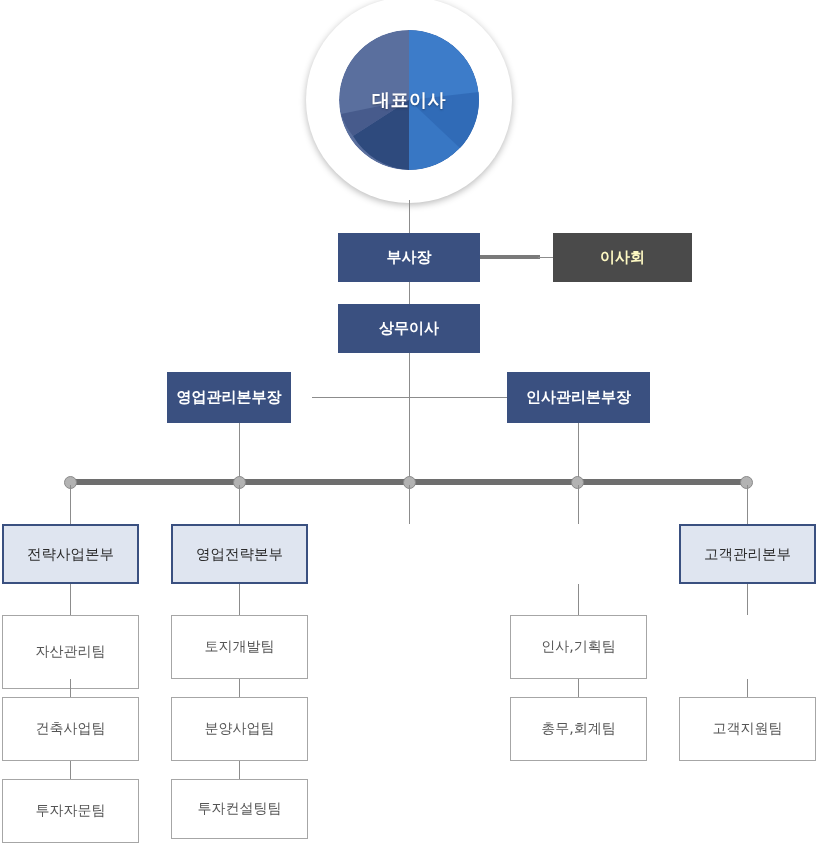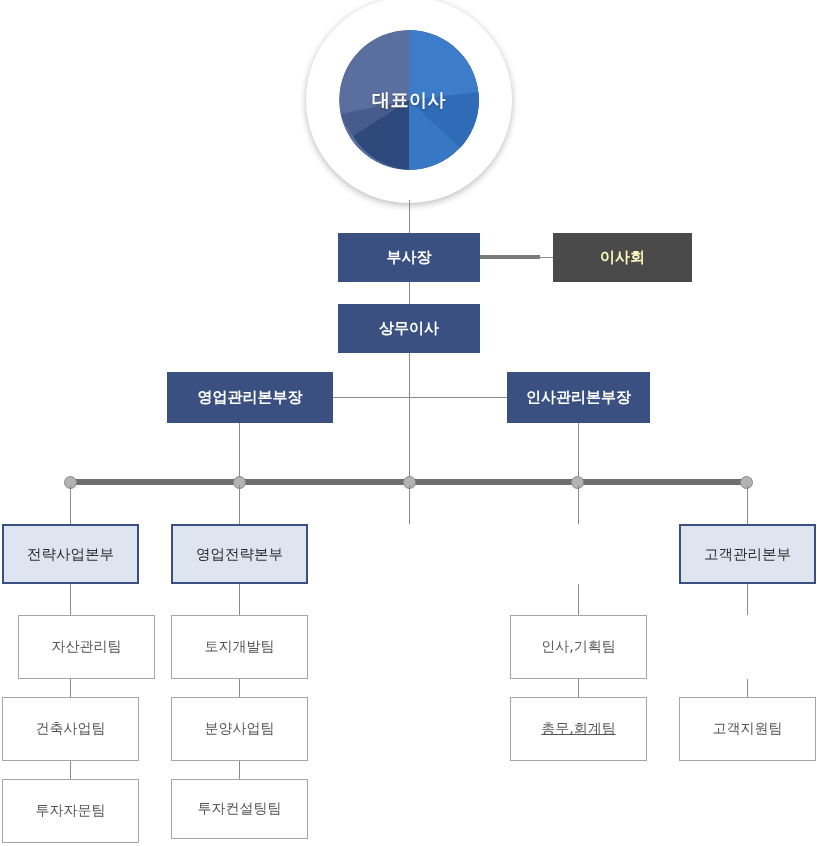--- a/index.html
+++ b/index.html
@@ -150,21 +150,21 @@
   <div class="box box-gray" style="left:553px; top:233px; width:139px; height:49px;">이사회</div>
 
   <div class="vline" style="left:409px; top:282px; height:22px;"></div>
 
   <div class="box box-navy" style="left:338px; top:304px; width:142px; height:49px;">상무이사</div>
 
   <div class="vline" style="left:409px; top:353px; height:45px;"></div>
 
   <div class="hline" style="left:312px; top:397px; width:195px;"></div>
 
-  <div class="box box-navy" style="left:167px; top:372px; width:166px; height:51px;">영업관리본부장</div>
+  <div class="box box-navy" style="left:167px; top:372px; width:124px; height:51px;">영업관리본부장</div>
 
   <div class="box box-navy" style="left:507px; top:372px; width:143px; height:51px;">인사관리본부장</div>
 
   <div class="vline" style="left:409px; top:397px; height:84px;"></div>
   <div class="vline" style="left:239px; top:423px; height:58px;"></div>
   <div class="vline" style="left:578px; top:423px; height:58px;"></div>
 
   <div class="thick-bar" style="left:70px; top:479px; width:678px;"></div>
 
   <div class="bar-node" style="left:64px; top:476px;"></div>
@@ -181,41 +181,41 @@
 
   <div class="box box-dept" style="left:171px; top:524px; width:137px; height:60px;">영업전략본부</div>
 
   <div class="box box-dept" style="left:2px; top:524px; width:137px; height:60px;">전략사업본부</div>
 
 
 
   <div class="box box-dept" style="left:679px; top:524px; width:137px; height:60px;">고객관리본부</div>
 
   <div class="vline" style="left:70px; top:584px; height:31px;"></div>
-  <div class="box box-team" style="left:2px; top:615px; width:137px; height:64px;margin-left:16px;">자산관리팀</div>
+  <div class="box box-team" style="left:2px; top:615px; width:137px; height:74px;">자산관리팀</div>
 
   <div class="vline" style="left:70px; top:679px; height:18px;"></div>
   <div class="box box-team" style="left:2px; top:697px; width:137px; height:64px;">건축사업팀</div>
 
   <div class="vline" style="left:70px; top:761px; height:18px;"></div>
   <div class="box box-team" style="left:2px; top:779px; width:137px; height:64px;">투자자문팀</div>
 
   <div class="vline" style="left:239px; top:584px; height:31px;"></div>
   <div class="box box-team" style="left:171px; top:615px; width:137px; height:64px;">토지개발팀</div>
 
   <div class="vline" style="left:239px; top:679px; height:18px;"></div>
   <div class="box box-team" style="left:171px; top:697px; width:137px; height:64px;">분양사업팀</div>
 
   <div class="vline" style="left:239px; top:761px; height:18px;"></div>
   <div class="box box-team" style="left:171px; top:779px; width:137px; height:60px;">투자컨설팅팀</div>
 
   <div class="vline" style="left:578px; top:584px; height:31px;"></div>
   <div class="box box-team" style="left:510px; top:615px; width:137px; height:64px;">인사,기획팀</div>
 
   <div class="vline" style="left:578px; top:679px; height:18px;"></div>
-  <div class="box box-team" style="left:510px; top:697px; width:137px; height:64px;text-decoration:underline;">총무,회계팀</div>
+  <div class="box box-team" style="left:510px; top:697px; width:137px; height:64px;">총무,회계팀</div>
 
   <div class="vline" style="left:747px; top:584px; height:31px;"></div>
 
   <div class="vline" style="left:747px; top:679px; height:18px;"></div>
   <div class="box box-team" style="left:679px; top:697px; width:137px; height:64px;">고객지원팀</div>
 
 </div>
 
 </body></html>

